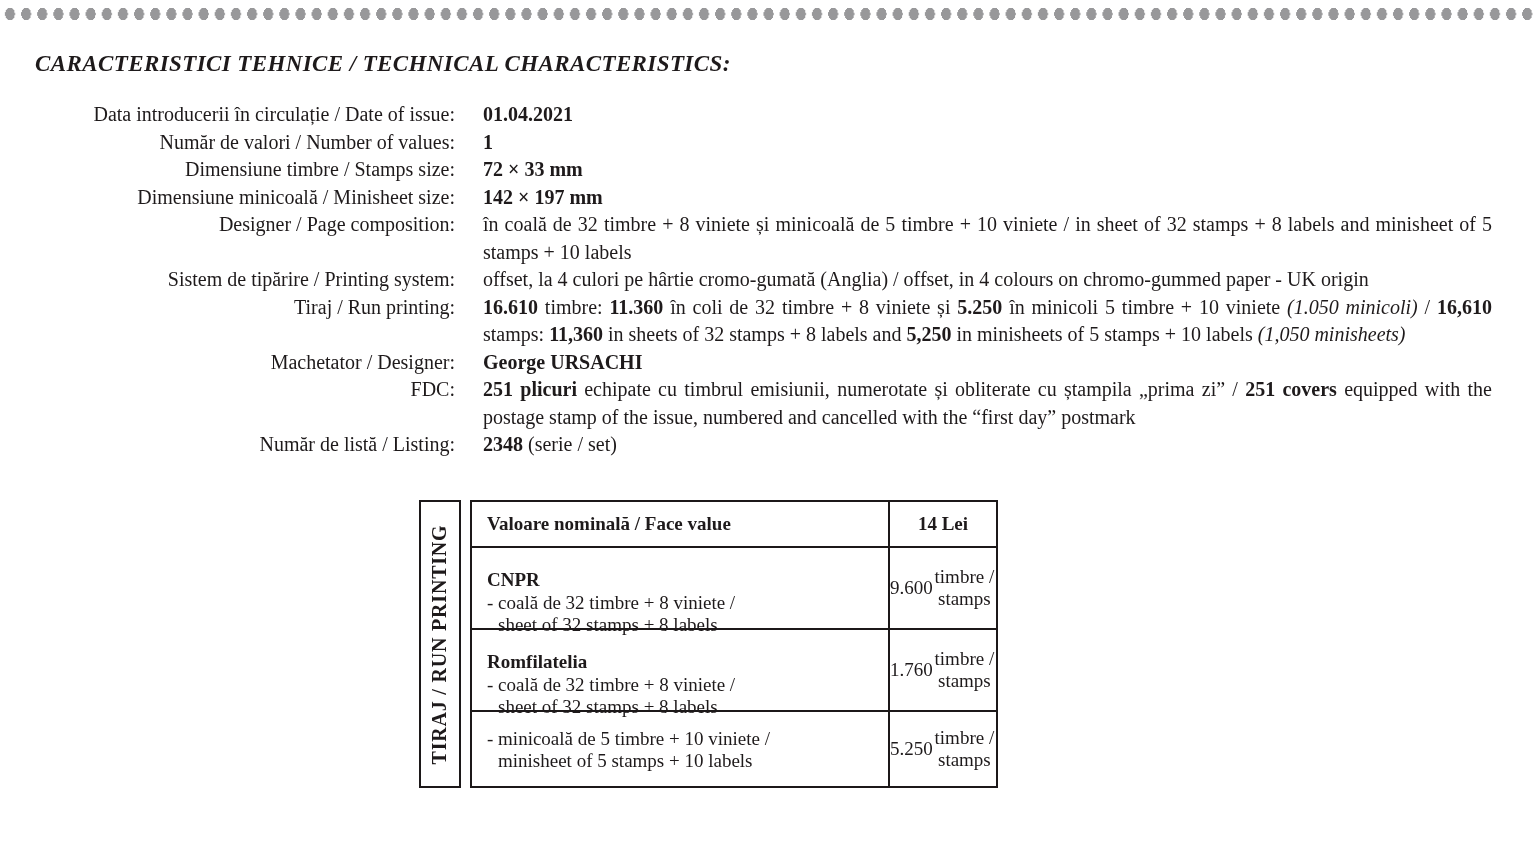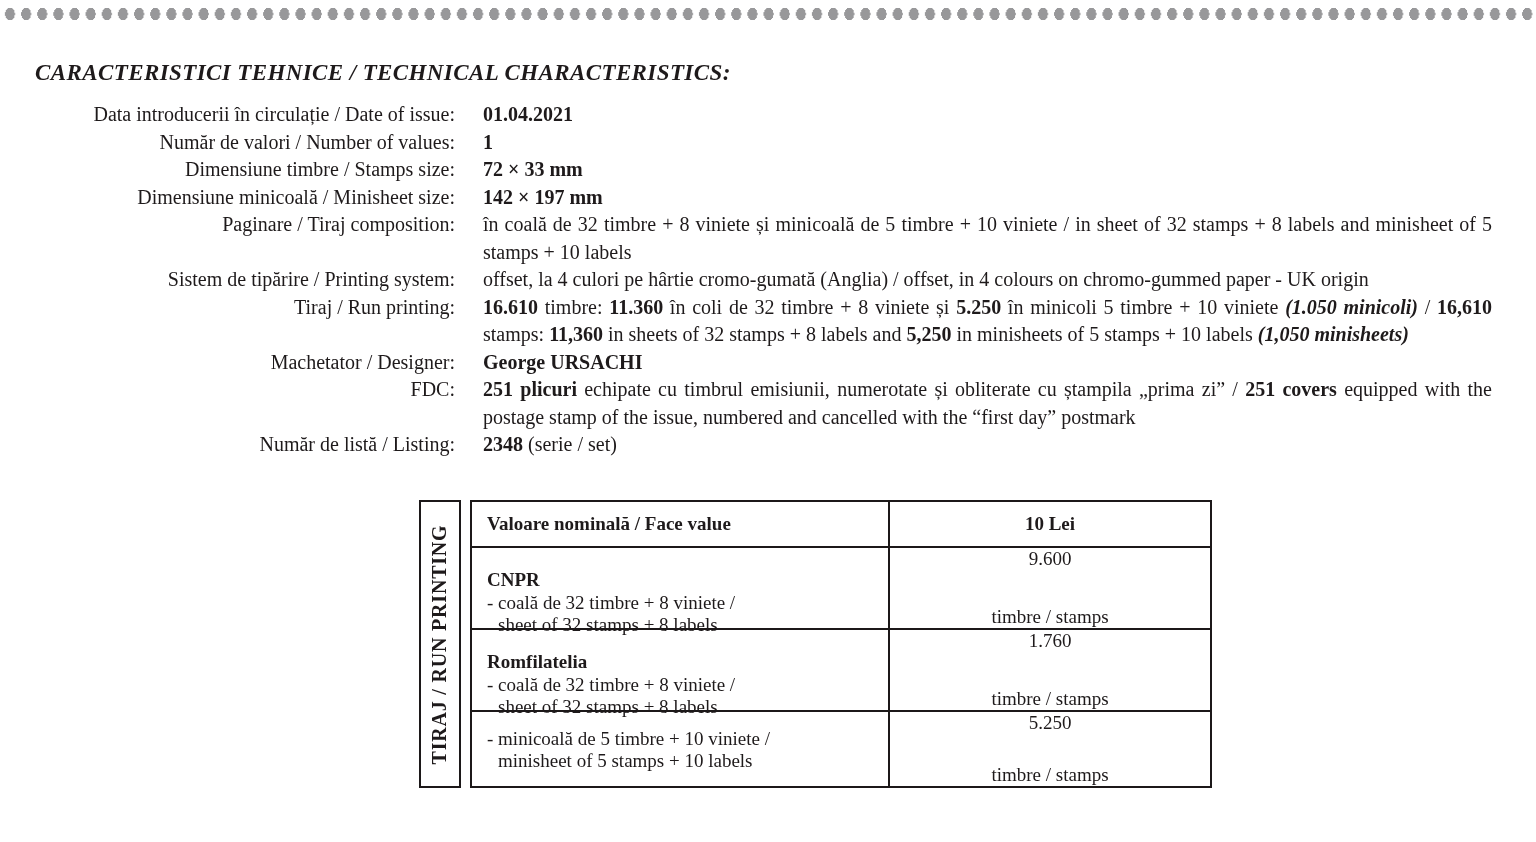--- a/index.html
+++ b/index.html
@@ -6,56 +6,56 @@
   html,body { width:1536px; height:842px; background:#ffffff; overflow:hidden; }
   body { position:relative; font-family:"Liberation Serif", serif; color:#1e1a1b; }
 
   .dots {
     position:absolute; left:2px; top:7px; width:1532px; height:14px;
     background-image:radial-gradient(ellipse 5px 6.3px at 8px 7px, #98989a 96%, rgba(152,152,154,0) 100%);
     background-size:16.15px 14px; background-repeat:repeat-x;
   }
 
   .page-title {
-    position:absolute; left:35px; top:60px;
+    position:absolute; left:35px; top:51px;
     font-size:23px; font-weight:bold; font-style:italic; letter-spacing:0.4px;
     white-space:nowrap;
   }
 
   .specs { position:absolute; left:0; top:101px; width:1536px; font-size:20px; line-height:27.5px; }
   .spec-row { display:flex; align-items:flex-start; }
   .spec-label { flex:none; width:455px; text-align:right; }
   .spec-value { flex:none; width:1009px; margin-left:28px; }
   .spec-row.justify .spec-value { text-align:justify; }
   .b { font-weight:bold; }
-  .i { font-style:italic;font-weight:bold; }
+  .i { font-style:italic; }
 
   .side-cell {
     position:absolute; left:419px; top:500px; width:42px; height:288px;
     border:2px solid #1c1819; display:flex; align-items:center; justify-content:center;
     background:#fff;
   }
   .side-text {
     transform:rotate(-90deg); white-space:nowrap;
     font-weight:bold; font-size:20px; letter-spacing:0.8px;
   }
 
   .main-table {
-    position:absolute; left:470px; top:500px; width:742px; height:288px;
+    position:absolute; left:470px; top:500px; width:528px; height:288px;
     border:2px solid #1c1819; background:#fff;
     display:grid; grid-template-columns:418px 1fr; grid-template-rows:46px 82px 82px 1fr;
     font-size:19px; line-height:22.5px;
   }
   .cell { border-bottom:2px solid #1c1819; }
   .cell.c1 { border-right:2px solid #1c1819; padding-left:15px; }
   .cell.no-bb { border-bottom:none; }
   .cell.hdr { font-weight:bold; display:flex; align-items:center; }
   .cell.hdr.c2 { justify-content:center; padding-left:0; }
   .cell.body.c1 { display:flex; flex-direction:column; justify-content:center; padding-top:2px; }
-  .cell.body.c2 { display:flex; flex-direction:column; justify-content:space-between; align-items:center; text-align:center; }
+  .cell.body.c2 { display:flex; flex-direction:row; justify-content:space-between; align-items:center; text-align:center; }
   .cell-title { font-weight:bold;margin-top:28px; }
   .cell-title:empty { display:none; }
   .indent { padding-left:11px; }
 </style>
 </head>
 <body>
 
 <div class="dots"></div>
 
 <h1 class="page-title">CARACTERISTICI TEHNICE / TECHNICAL CHARACTERISTICS:</h1>
@@ -71,21 +71,21 @@
   </div>
   <div class="spec-row">
     <div class="spec-label">Dimensiune timbre / Stamps size:</div>
     <div class="spec-value"><span class="b">72 × 33 mm</span></div>
   </div>
   <div class="spec-row">
     <div class="spec-label">Dimensiune minicoală / Minisheet size:</div>
     <div class="spec-value"><span class="b">142 × 197 mm</span></div>
   </div>
   <div class="spec-row justify">
-    <div class="spec-label">Paginare / Tiraj composition:</div>
+    <div class="spec-label">Designer / Page composition:</div>
     <div class="spec-value"><span>în coală de 32 timbre + 8 viniete și minicoală de 5 timbre + 10 viniete / in sheet of 32 stamps + 8 labels and minisheet of 5 stamps + 10 labels</span></div>
   </div>
   <div class="spec-row">
     <div class="spec-label">Sistem de tipărire / Printing system:</div>
     <div class="spec-value"><span>offset, la 4 culori pe hârtie cromo-gumată (Anglia) / offset, in 4 colours on chromo-gummed paper - UK origin</span></div>
   </div>
   <div class="spec-row justify">
     <div class="spec-label">Tiraj / Run printing:</div>
     <div class="spec-value"><span class="b">16.610</span><span> timbre: </span><span class="b">11.360</span><span> în coli de 32 timbre + 8 viniete și </span><span class="b">5.250</span><span> în minicoli 5 timbre + 10 viniete </span><span class="i">(1.050 minicoli)</span><span> / </span><span class="b">16,610</span><span> stamps: </span><span class="b">11,360</span><span> in sheets of 32 stamps + 8 labels and </span><span class="b">5,250</span><span> in minisheets of 5 stamps + 10 labels </span><span class="i">(1,050 minisheets)</span></div>
   </div>
@@ -102,21 +102,21 @@
     <div class="spec-value"><span class="b">2348</span><span> (serie / set)</span></div>
   </div>
 </div>
 
 <div class="side-cell">
   <span class="side-text">TIRAJ / RUN PRINTING</span>
 </div>
 
 <div class="main-table">
   <div class="cell c1 hdr">Valoare nominală / Face value</div>
-  <div class="cell c2 hdr">10 Lei</div>
+  <div class="cell c2 hdr">14 Lei</div>
 
   <div class="cell c1 body">
     <div class="cell-title">CNPR</div>
     <div>- coală de 32 timbre + 8 viniete /</div>
     <div class="indent">sheet of 32 stamps + 8 labels</div>
   </div>
   <div class="cell c2 body">
     <div>9.600</div>
     <div>timbre / stamps</div>
   </div>

